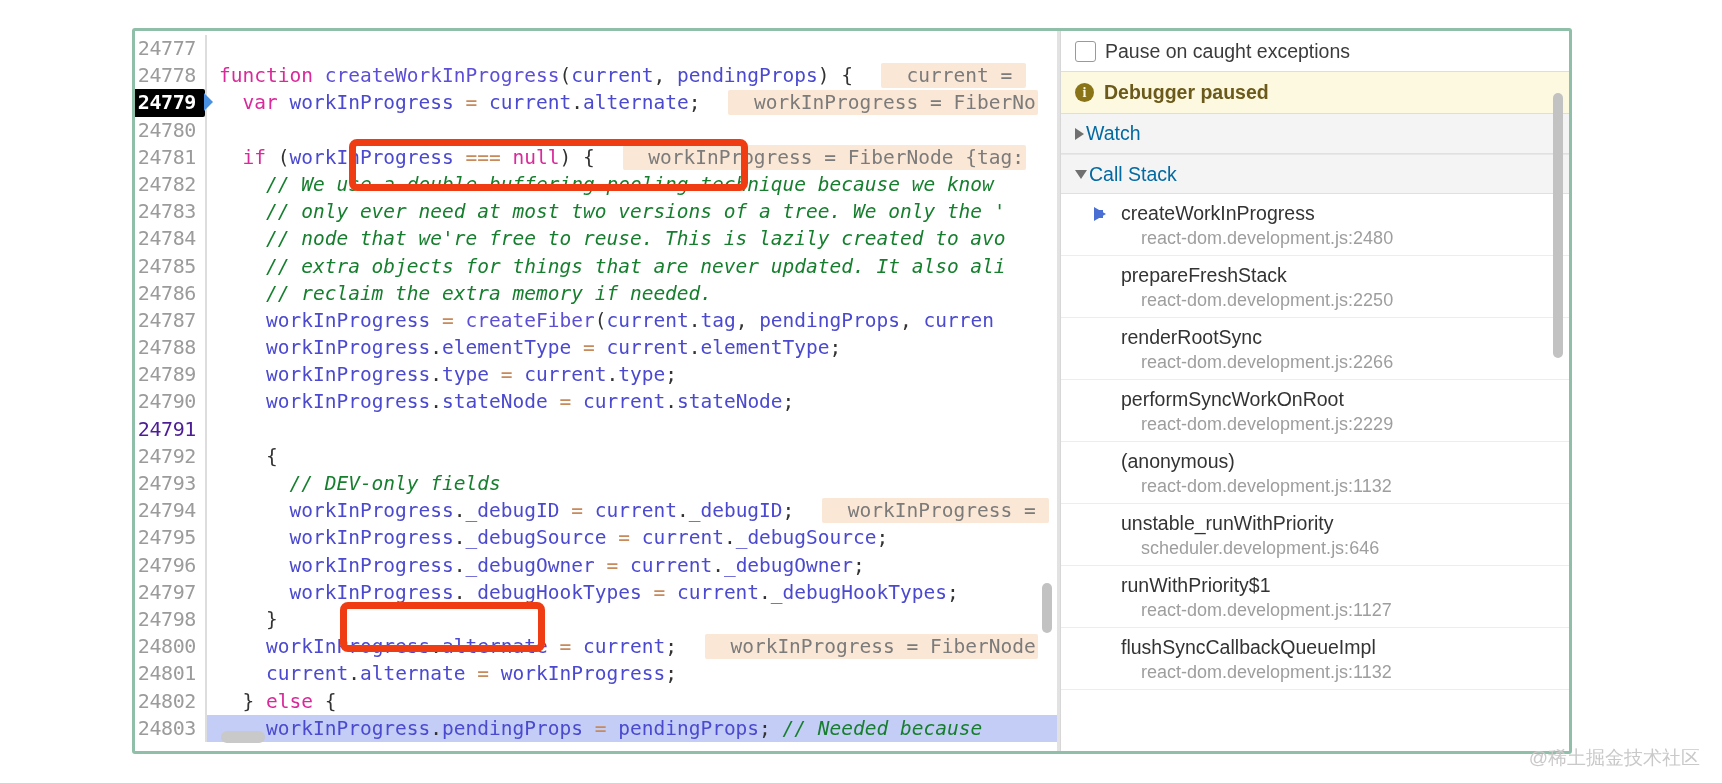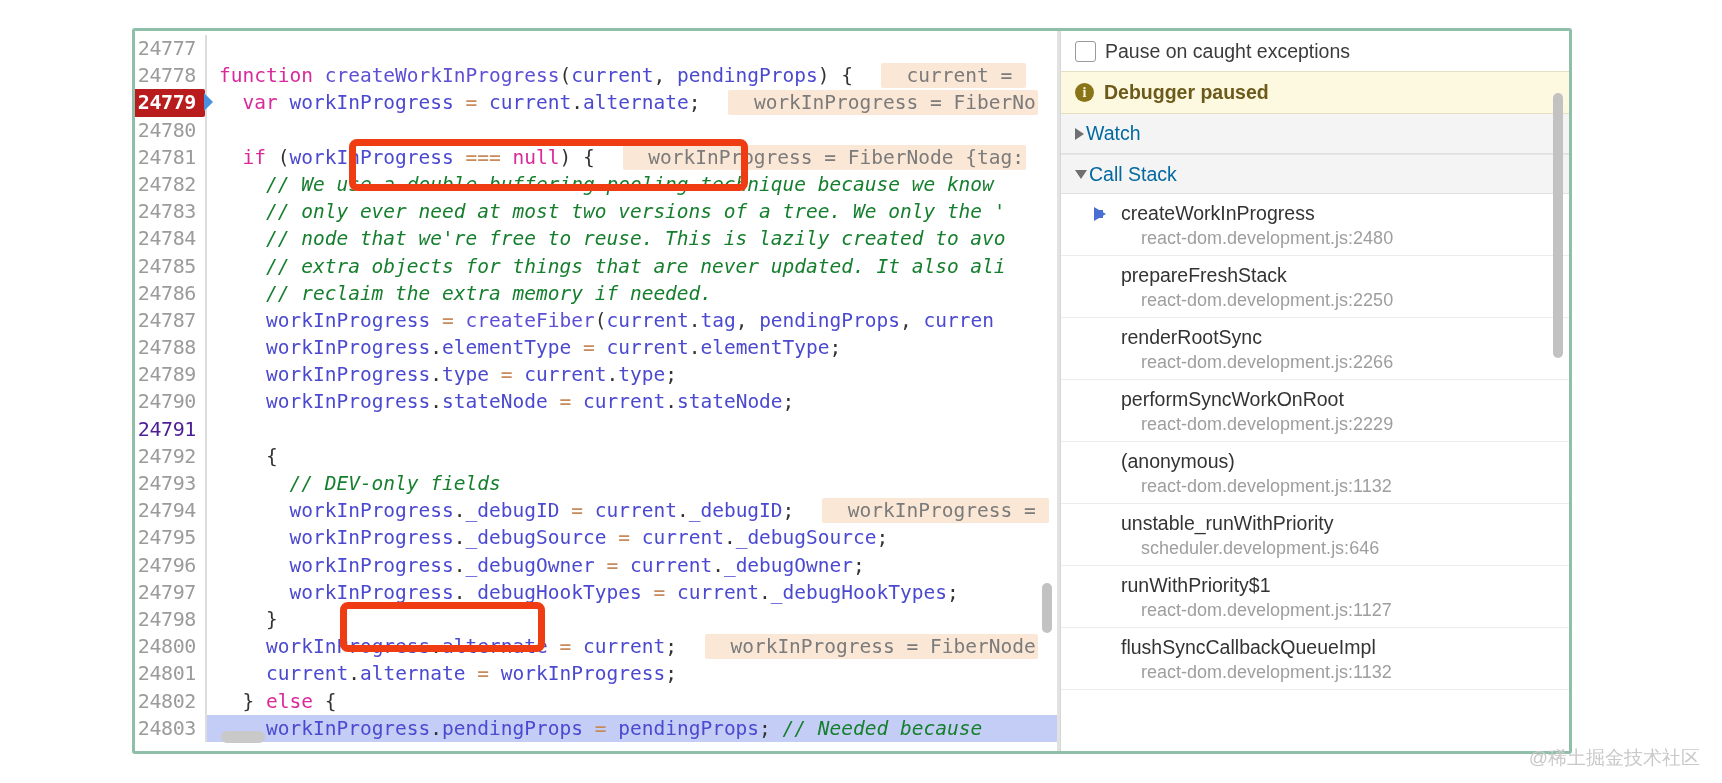--- a/index.html
+++ b/index.html
@@ -79,21 +79,21 @@
     color: #9b9b9b;
     font-family: "DejaVu Sans Mono", "Liberation Mono", monospace;
     font-size: 20px;
     letter-spacing: -0.4px;
     position: relative;
     background: #ffffff;
   }
   .gutter.dim { color: #4c1d95; }
 
   .gutter.current {
-    background: #b91c1c;
+    background: #000000;
     color: #ffffff;
     font-weight: bold;
     border-radius: 0 2px 2px 0;
   }
   .gutter.current::after {
     content: "";
     position: absolute;
     right: -8px;
     top: 4px;
     width: 0;

